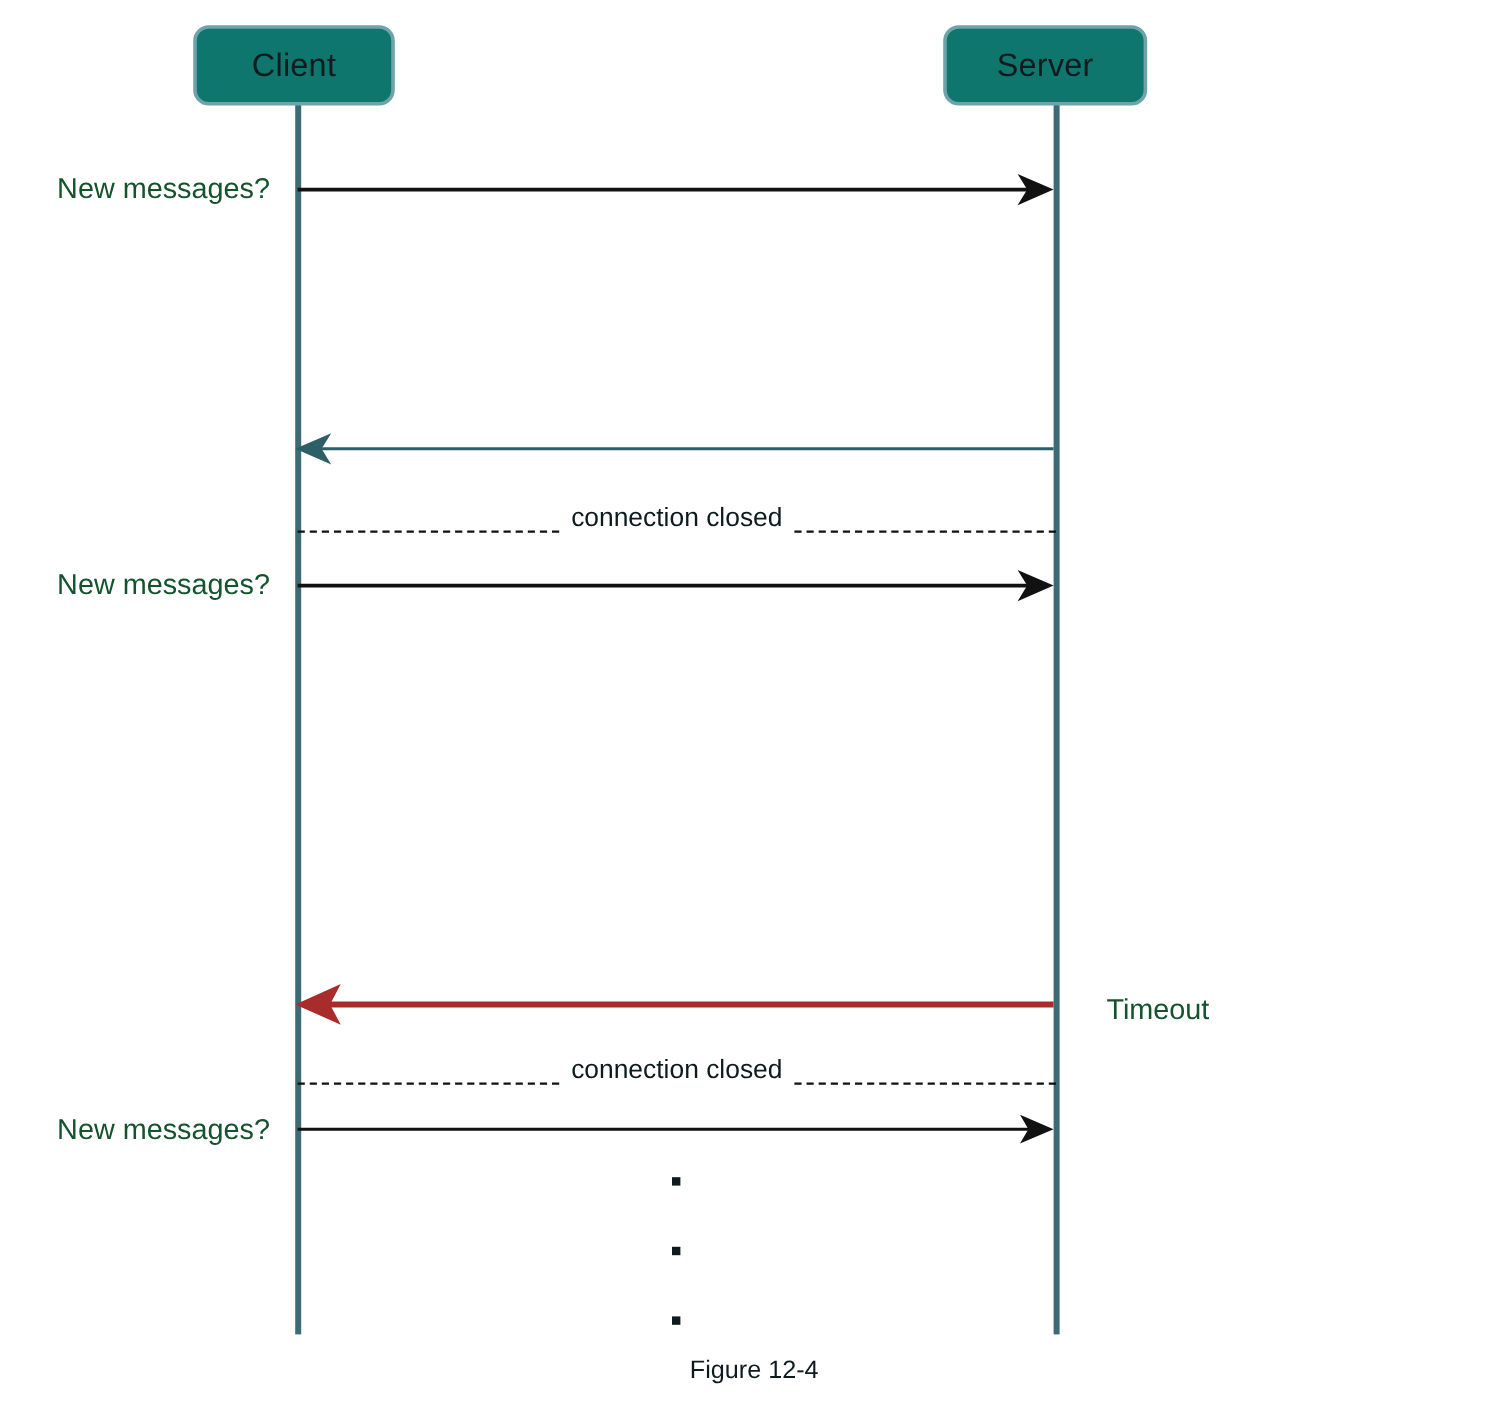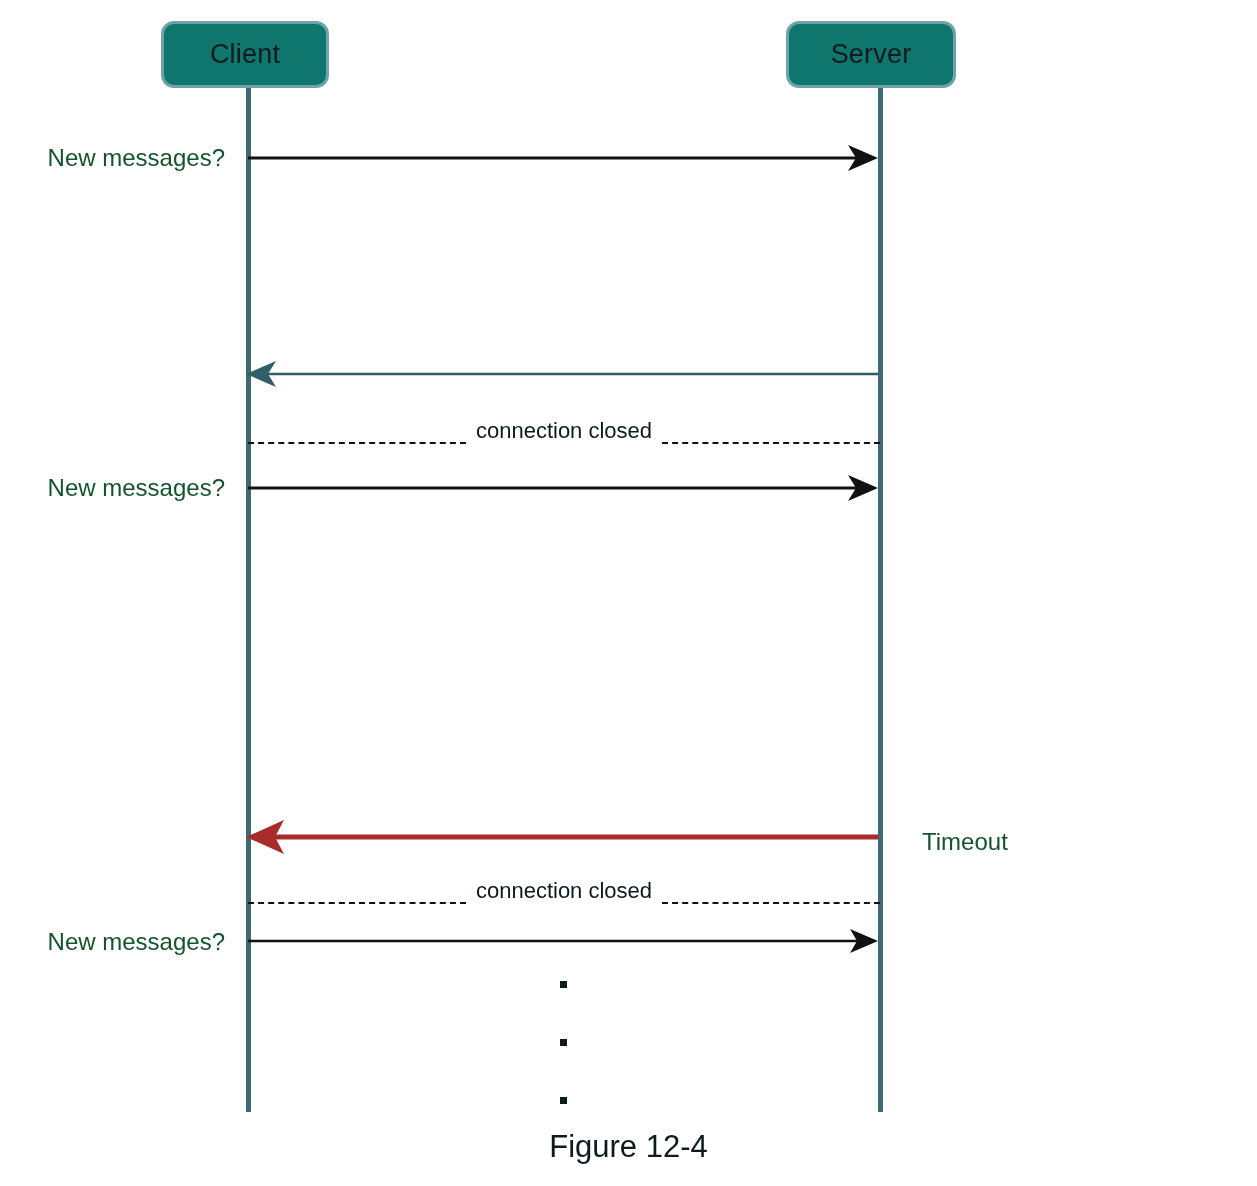--- a/index.html
+++ b/index.html
@@ -89,21 +89,21 @@
   .dot {
     position: absolute;
     width: 7px;
     height: 7px;
     background: #0d1b1e;
   }
 
   
   .caption {
     position: absolute;
-    font-size: 31px;
+    font-size: 21px;
     color: #0d1b1e;
     white-space: nowrap;
     line-height: 1;
     text-align: center;
   }
 </style>
 </head>
 <body>
 
 <div id="canvas">

